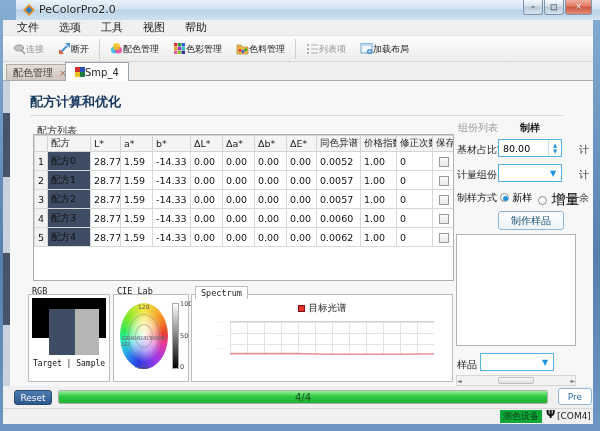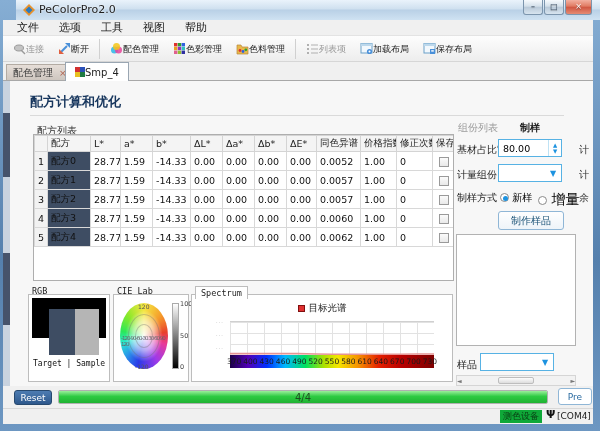--- a/index.html
+++ b/index.html
@@ -206,29 +206,20 @@
     <span class="tb-label">列表项</span>
   </div>
   <div class="tb-item">
     <svg width="13" height="13" viewBox="0 0 13 13">
         <rect x="1" y="1.5" width="11" height="9.5" fill="#f2f8fd" stroke="#6aa0c8"></rect>
         <rect x="1" y="1.5" width="11" height="2.5" fill="#bcd8ec"></rect>
         <circle cx="9.5" cy="9.5" r="2.6" fill="#4a90d9"></circle>
         <circle cx="9.5" cy="9.5" r="1" fill="#fff"></circle>
       </svg>
     <span class="tb-label">加载布局</span>
-  </div>
-  <div class="tb-item">
-    <svg width="13" height="13" viewBox="0 0 13 13">
-        <rect x="1" y="1.5" width="11" height="9.5" fill="#f2f8fd" stroke="#6aa0c8"></rect>
-        <rect x="1" y="1.5" width="11" height="2.5" fill="#bcd8ec"></rect>
-        <rect x="7" y="7" width="5" height="5" fill="#4a90d9"></rect>
-        <rect x="8.2" y="8.2" width="2.6" height="1.4" fill="#fff"></rect>
-      </svg>
-    <span class="tb-label">保存布局</span>
   </div>
 </div>
 
 <div class="tabbar">
   <div class="doc-tab1">
     <span>配色管理</span>
     <span class="x">×</span>
   </div>
   <div class="doc-tab2">
     <svg width="10" height="10" viewBox="0 0 10 10">
@@ -390,35 +381,20 @@
       <span class="legend-lbl">目标光谱</span>
     </div>
     <span class="ytick" style="top:24px">···</span>
     <span class="ytick" style="top:37px">···</span>
     <span class="ytick" style="top:50px">···</span>
     <div class="plot">
       <svg id="spec-line" width="204" height="34" viewBox="0 0 204 34" style="position:absolute;left:0;top:0">
         <polyline id="spec-poly" fill="none" stroke-width="1.6" points="0.0,31.6 17.0,31.6 34.0,31.6 51.0,31.6 68.0,31.6 85.0,32.0 102.0,32.3 119.0,32.3 136.0,32.3 153.0,32.3 170.0,32.3 187.0,32.0 204.0,32.0" stroke="#e59494"></polyline>
       </svg>
     </div>
-    <div class="wl-strip" id="wl-labels">
-        <span style="left: 2%;">370</span>
-        <span style="left: 10%;">400</span>
-        <span style="left: 18%;">430</span>
-        <span style="left: 26%;">460</span>
-        <span style="left: 34%;">490</span>
-        <span style="left: 42%;">520</span>
-        <span style="left: 50%;">550</span>
-        <span style="left: 58%;">580</span>
-        <span style="left: 66%;">610</span>
-        <span style="left: 74%;">640</span>
-        <span style="left: 82%;">670</span>
-        <span style="left: 90%;">700</span>
-        <span style="left: 98%;">730</span>
-      </div>
   </div>
 
   <span class="rp-tab" style="left:455px;top:40px;color:#9a9a9a">组份列表</span>
   <span class="rp-tab" style="left:517px;top:40px;color:#222;font-weight:bold">制样</span>
 
   <span class="rp-label" style="left:454px;top:62px">基材占比%</span>
   <div class="ctrl" style="left:495px;top:58px;width:64px">
     <input class="val" value="80.00" style="">
     <div class="spin">
         <span>▲</span>

